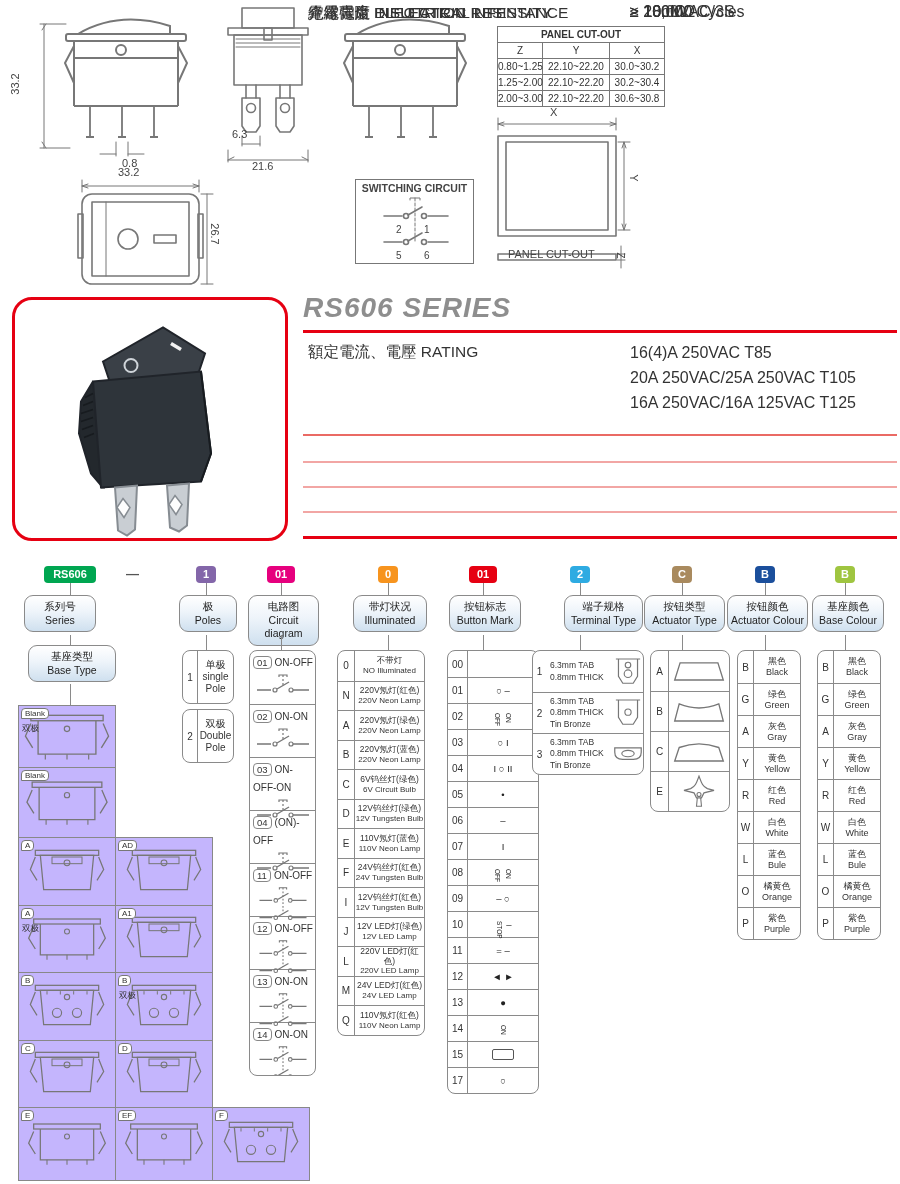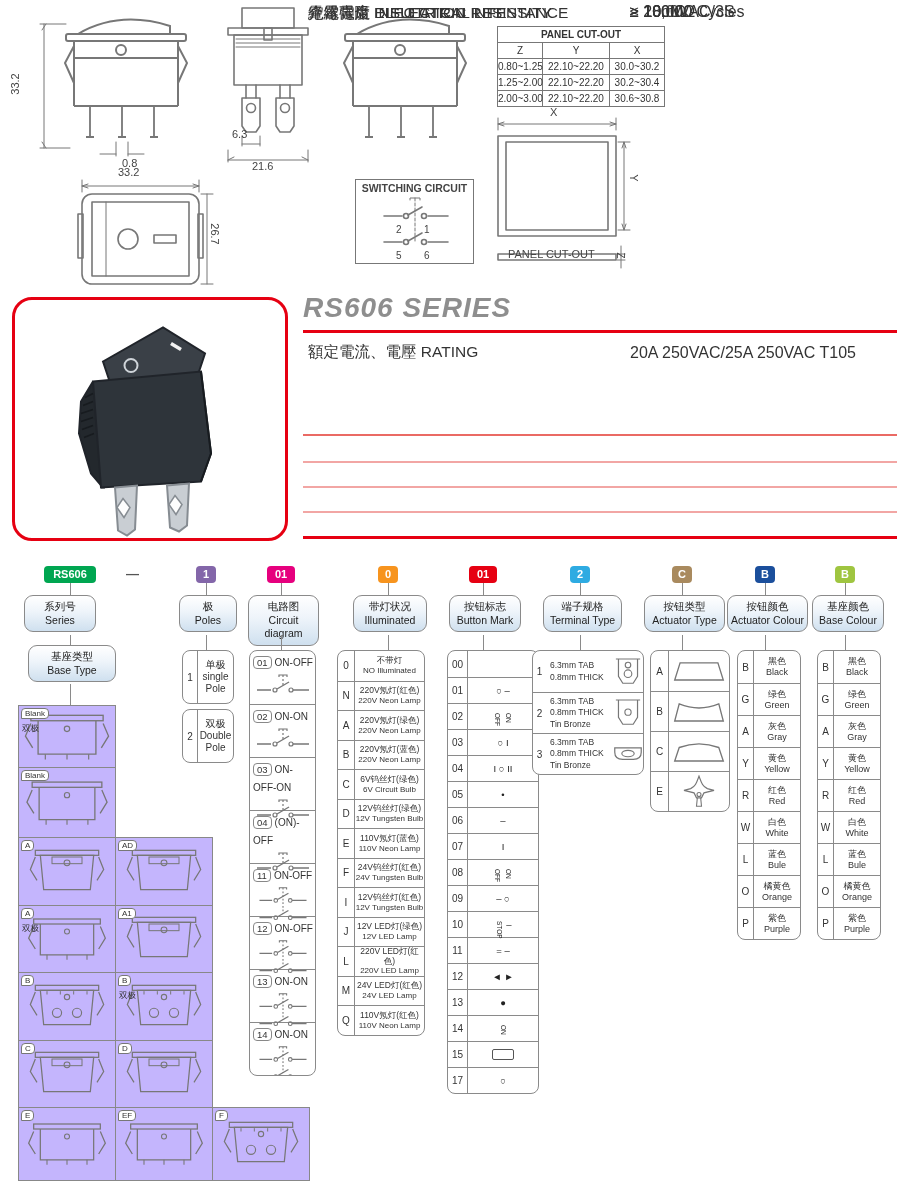--- a/index.html
+++ b/index.html
@@ -318,21 +318,23 @@
   </div>
 
   <div class="series-title" style="left:303px;top:292px">RS606 SERIES</div>
   <div class="hline" style="left:303px;top:330px;width:594px;height:3px"></div>
 
   <div class="abs" style="left:308px;top:342px">
     <span class="spec-label">額定電流、電壓 RATING</span>
   </div>
   <div class="abs rating-vals spec-value" style="left:630px;top:340px">
 
+  <div>16(4)A 250VAC T85</div>
       <div>20A 250VAC/25A 250VAC T105</div>
+      <div>16A 250VAC/16A 125VAC T125</div>
     </div>
 
   <div class="hline soft" style="left:303px;top:434px;width:594px;height:2px"></div>
   <div>
 
   <div class="spec-row">
       <span class="spec-value">≤ 20mΩ</span>
     </div>
       <div class="spec-row">
       <span class="spec-label">絶縁電阻 INSULATION RESISTANCE</span>
@@ -386,21 +388,21 @@
     <div>Circuit diagram</div>
   </div>
   <div class="labelbox" style="left:353px;top:595px;width:70px">
     <div>带灯状况</div>
     <div>Illuminated</div>
   </div>
   <div class="labelbox" style="left:449px;top:595px;width:68px">
     <div>按钮标志</div>
     <div>Button Mark</div>
   </div>
-  <div class="labelbox" style="left:543px;top:595px;width:75px">
+  <div class="labelbox" style="left:564px;top:595px;width:75px">
     <div>端子规格</div>
     <div>Terminal Type</div>
   </div>
   <div class="labelbox" style="left:644px;top:595px;width:77px">
     <div>按钮类型</div>
     <div>Actuator Type</div>
   </div>
   <div class="labelbox" style="left:727px;top:595px;width:77px">
     <div>按钮颜色</div>
     <div>Actuator Colour</div>

